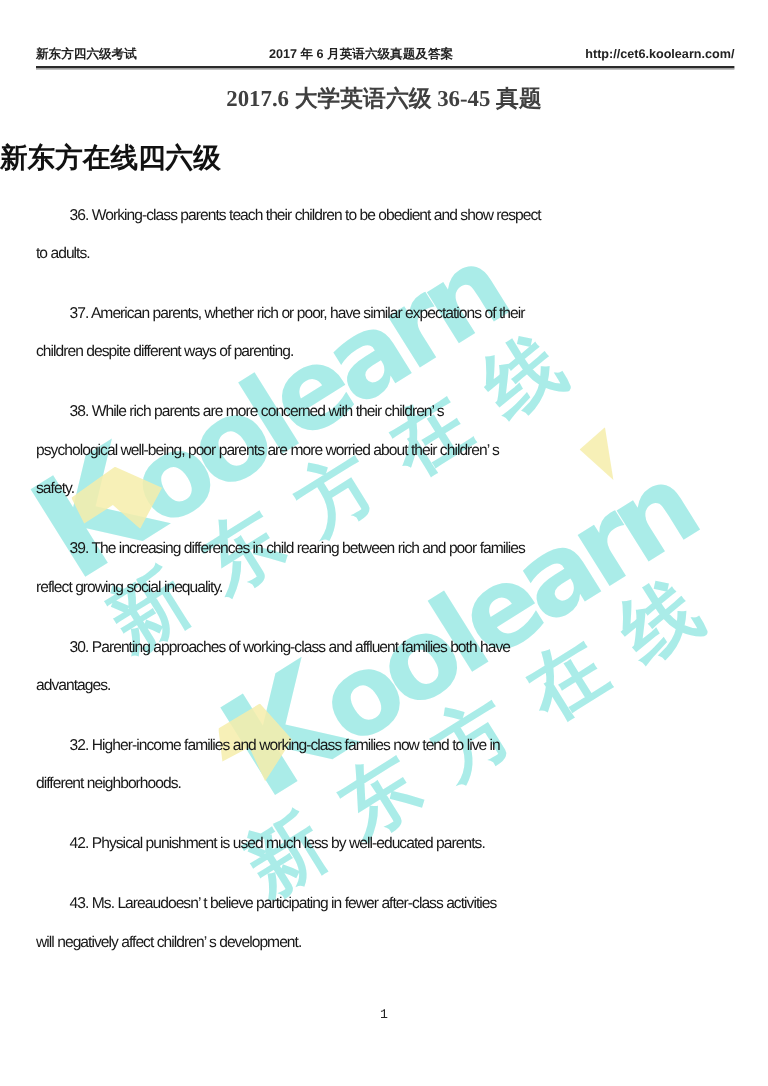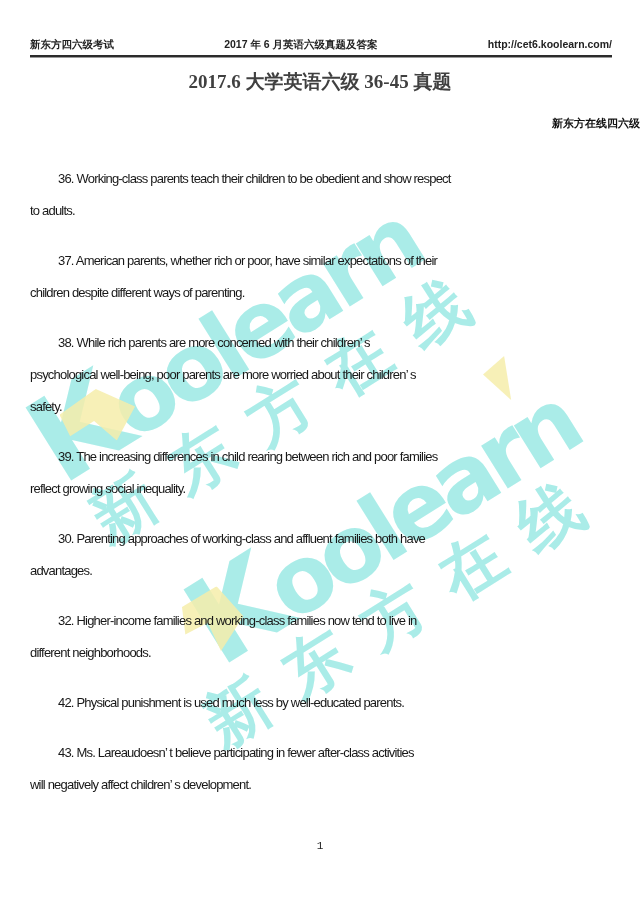--- a/index.html
+++ b/index.html
@@ -32,23 +32,23 @@
   .doc { position:relative; z-index:1; }
   .header { position:absolute; top:38px; left:30px; right:28px;
             display:flex; justify-content:flex-start; align-items:baseline;
             font-size:10.5px; font-weight:bold; color:#222; }
   .header .h-center { flex:1; text-align:center; }
   .rule { position:absolute; top:55px; left:30px; right:28px; height:1px;
           border-top:2px solid #2b2b2b; border-bottom:1px solid #9a9a9a; }
   .title { position:absolute; top:69px; left:0; width:100%; text-align:center;
            font-family:"Liberation Serif","DejaVu Serif",serif;
            font-size:19px; font-weight:bold; color:#404040; }
-  .subtitle { position:absolute; top:116px; left:0; width:100%; text-align:right;
+  .subtitle { position:absolute; top:116px; left:0; width:100%; text-align:left;
               font-family:"Liberation Serif","DejaVu Serif",serif;
-              font-size:11px; font-weight:bold; color:#111; }
+              font-size:23px; font-weight:bold; color:#111; }
   .content { position:absolute; top:163px; left:30px; right:30px; }
   .answer { font-family:Liberation Sans, sans-serif;
             font-size:13px; letter-spacing:-0.8px; line-height:32px; color:#181818;
             white-space:pre-wrap; text-indent:28px; margin:0 0 18px 0; }
   .footer { position:absolute; top:840px; left:0; width:100%; text-align:center;
             font-family:"Liberation Mono","DejaVu Sans Mono",monospace;
             font-size:11px; color:#222; }
 </style>
 </head>
 <body>

